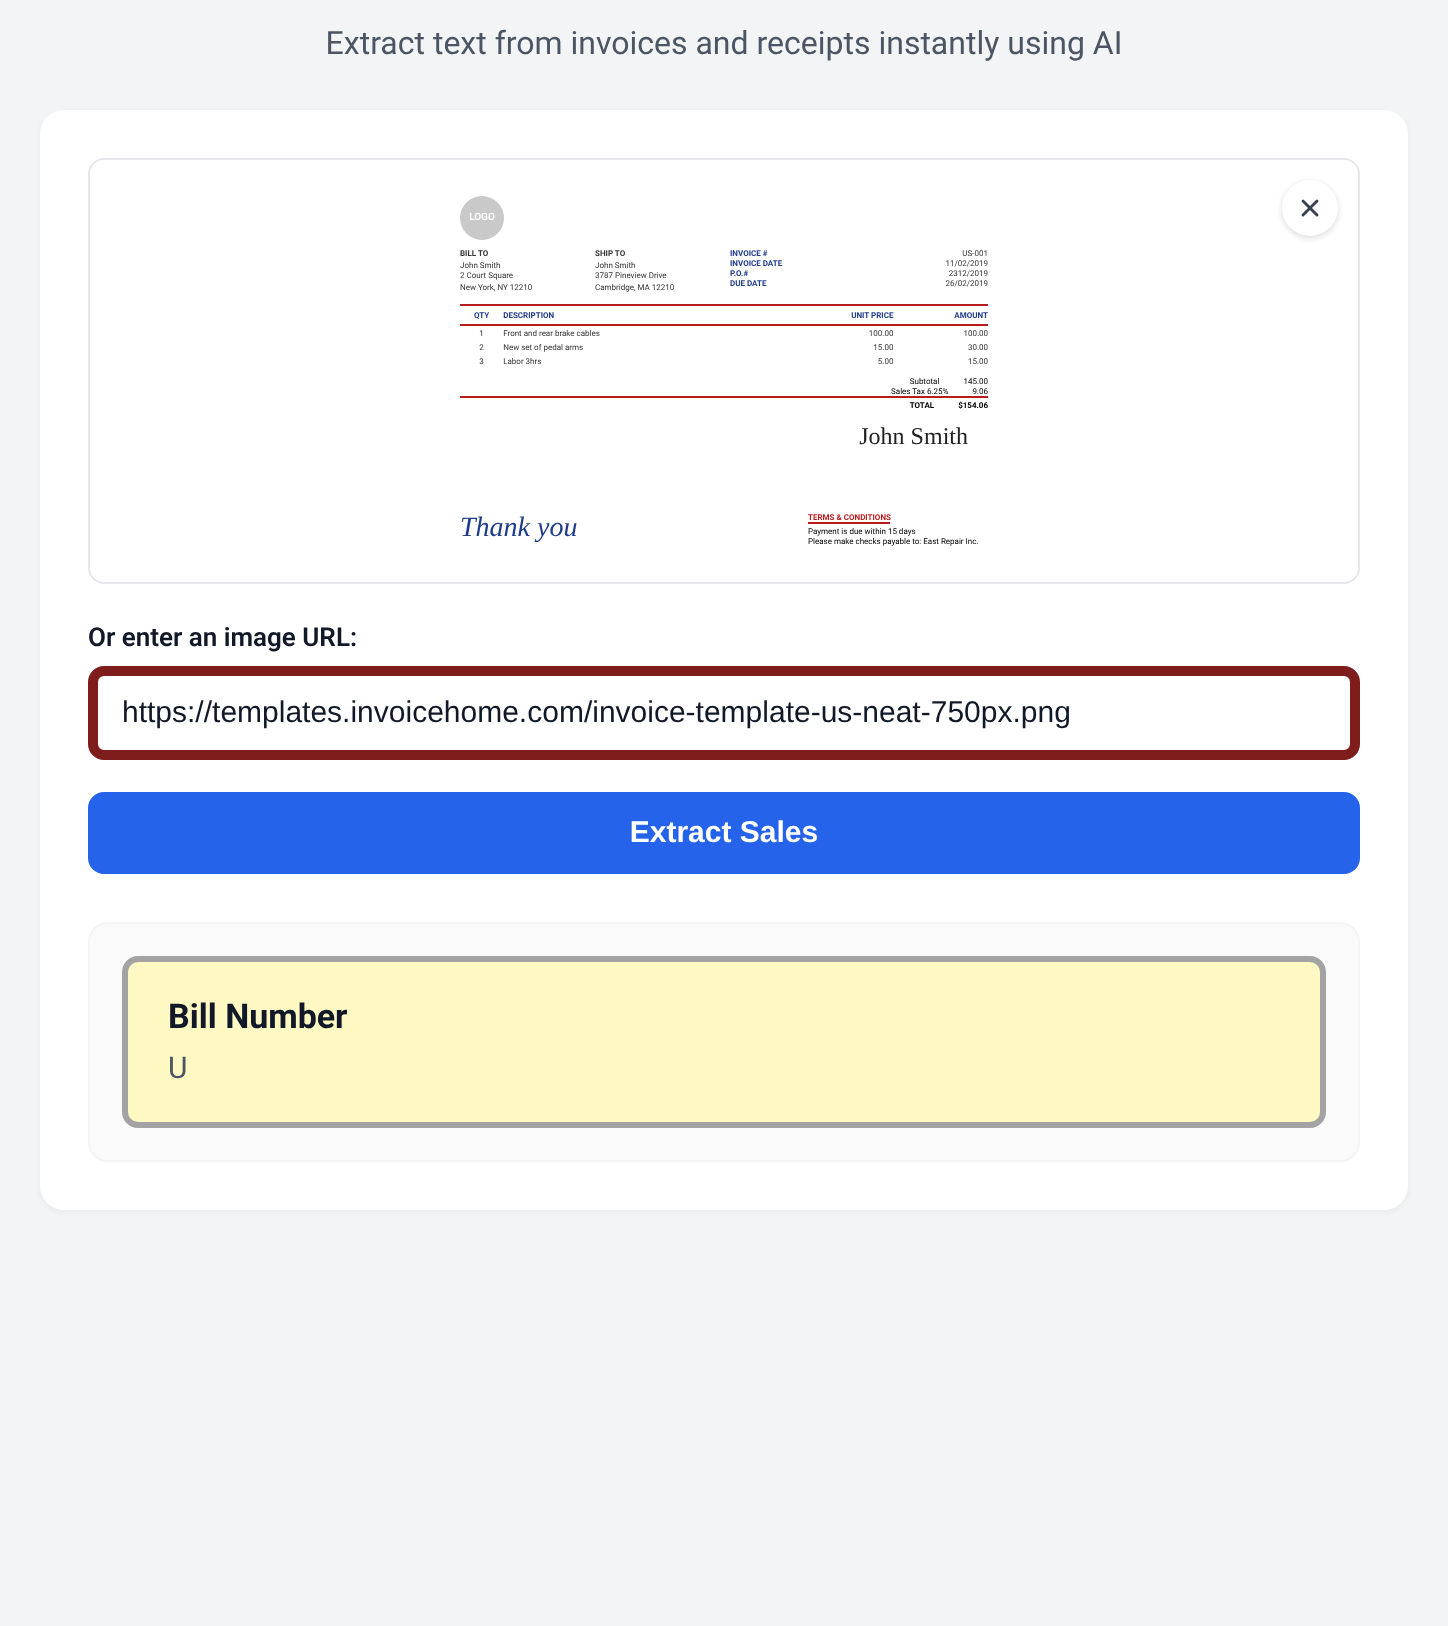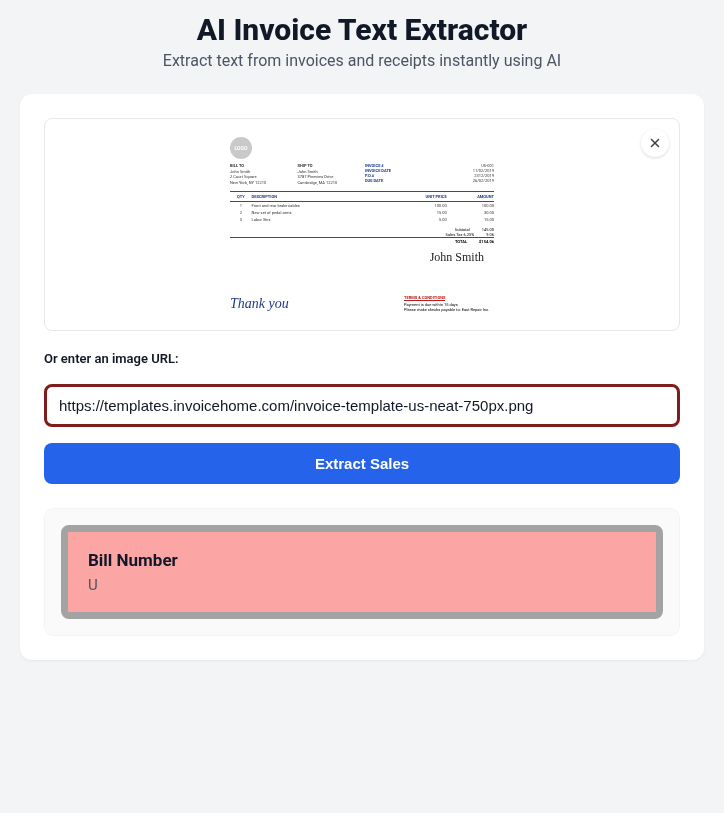--- a/index.html
+++ b/index.html
@@ -86,27 +86,27 @@
     .inv-totals div { display: flex; justify-content: flex-end; gap: 12px; }
     .inv-sig { text-align: right; margin-top: 6px; font-family: cursive; font-size: 12px; color: #222; padding-right: 10px; }
     .inv-footer { display: flex; align-items: flex-end; justify-content: space-between; margin-top: 30px; }
     .inv-thank { font-family: cursive; font-style: italic; font-size: 14px; color: #1e3a8a; }
     .inv-terms { font-size: 4px; text-align: left; width: 90px; }
     .inv-terms-h { color: #b91c1c; font-weight: 700; border-bottom: 1px solid #b91c1c; display: inline-block; margin-bottom: 1px; }
     .url-label {
       font-size: 13px;
       font-weight: 600;
       color: #111827;
-      margin-bottom: 18px;
+      margin-bottom: 6px;
       display: block;
     }
     .url-input {
       width: 100%;
       padding: 10px 12px;
-      border: 3px solid #7f1d1d;
+      border: 5px solid #7f1d1d;
       border-radius: 8px;
       font-size: 15px;
       color: #111827;
       margin-bottom: 16px;
     }
     .extract-btn {
       width: 100%;
       background: #2563eb;
       color: #fff;
       border: none;
@@ -117,22 +117,22 @@
       cursor: pointer;
     }
     .results {
       margin-top: 24px;
       border: 1px solid #f3f4f6;
       border-radius: 10px;
       padding: 16px;
       background: #fafafa;
     }
     .result-card {
-      background: #fca5a5;
-      border: 7px solid #a3a3a3;
+      background: #fef9c3;
+      border: 3px solid #a3a3a3;
       border-radius: 8px;
       padding: 18px 20px;
       margin-bottom: 16px;
     }
     .result-card:last-child { margin-bottom: 0; }
     .result-title {
       font-size: 17px;
       font-weight: 700;
       color: #111827;
       margin-bottom: 6px;
@@ -153,21 +153,20 @@
     }
     .item-row:last-child { border-bottom: none; }
     .item-name { color: #374151; font-weight: 600; }
     .item-price { color: #374151; }
   </style>
 </head>
 <body>
 
 <div class="container">
   <div class="header">
-    <h1 class="title">AI Invoice Text Extractor</h1>
     <p class="subtitle">Extract text from invoices and receipts instantly using AI</p>
   </div>
 
   <div class="card">
     <div class="preview-box">
       <button class="close-btn">
         <svg viewBox="0 0 24 24" fill="none" stroke="currentColor" stroke-width="2.5" stroke-linecap="round">
             <line x1="18" y1="6" x2="6" y2="18"></line>
             <line x1="6" y1="6" x2="18" y2="18"></line>
           </svg>

